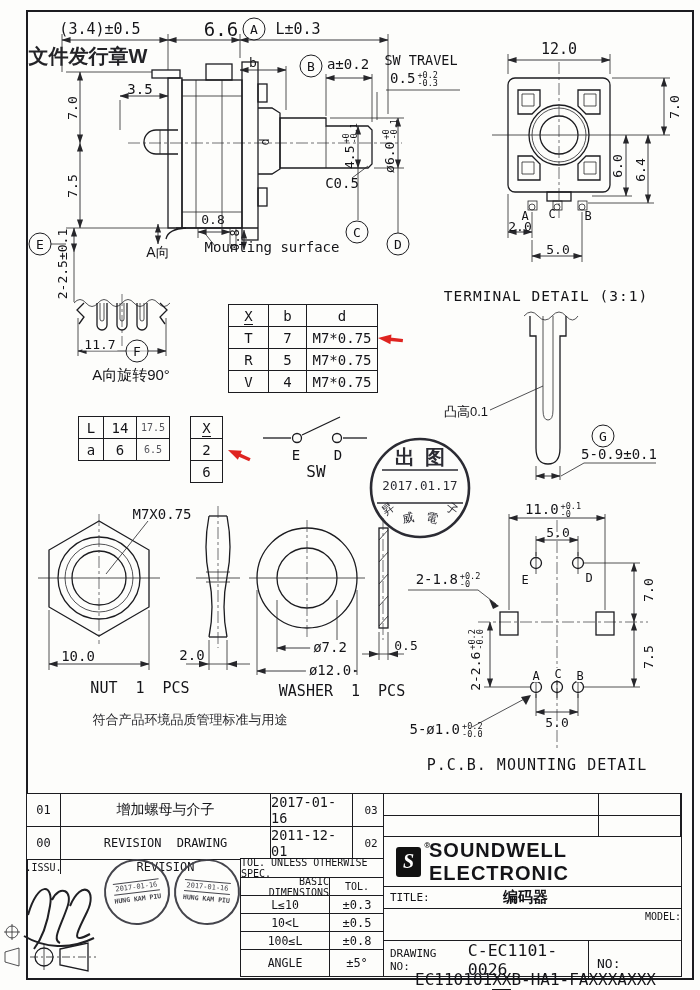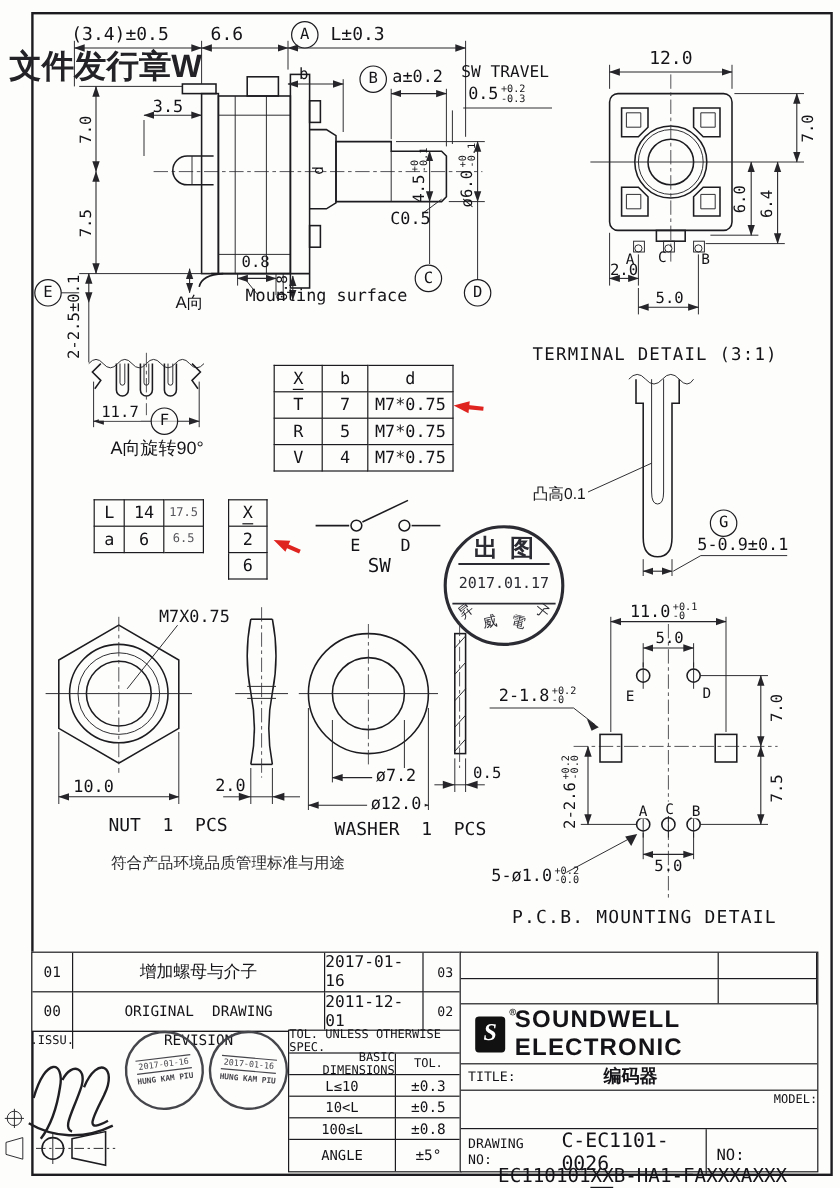--- a/index.html
+++ b/index.html
@@ -306,24 +306,24 @@
 <path class="ol" d="M60,949 L88,943 V971 L60,965 z"></path>
 </g>
 <g>
 <circle class="el" cx="12" cy="932" r="6"></circle>
 <line class="el" x1="4" y1="932" x2="20" y2="932"></line>
 <line class="el" x1="12" y1="924" x2="12" y2="940"></line>
 <path class="el" d="M5,952 L19,948 V966 L5,962 z"></path>
 </g>
 </svg>
 
-<div class="t cjk" style="left:88px;top:56px;font-size:27px;font-weight:bold;color:#232327;">文件发行章W</div>
+<div class="t cjk" style="left:88px;top:56px;font-size:20px;font-weight:bold;color:#232327;">文件发行章W</div>
 
 <div class="t" style="left:100px;top:29px;font-size:15px;">(3.4)±0.5</div>
-<div class="t" style="left:189px;top:29px;font-size:15px;">6.6</div>
+<div class="t" style="left:221px;top:29px;font-size:19px;">6.6</div>
 <div class="datum" style="left:254px;top:29px;">A</div>
 <div class="t" style="left:298px;top:29px;font-size:15px;">L±0.3</div>
 <div class="t" style="left:253px;top:62px;font-size:13px;">b</div>
 <div class="datum" style="left:311px;top:66px;">B</div>
 <div class="t" style="left:348px;top:64px;">a±0.2</div>
 <div class="t" style="left:421px;top:61px;font-size:13.5px;">SW TRAVEL</div>
 <div class="t" style="left:414px;top:79px;"><span>0.5</span><span class="tol">
         <span>+0.2</span>
         <span>-0.3</span>
       </span></div>
@@ -470,21 +470,21 @@
 <div class="t" style="left:537px;top:765px;font-size:15px;letter-spacing:1px;">P.C.B. MOUNTING DETAIL</div>
 
 <div class="t cjk" style="left:190px;top:719px;font-size:13px;color:#2a2a2e;transform:translate(-50%,-50%);">符合产品环境品质管理标准与用途</div>
 
 <div class="grid" style="left:26px;top:793px;width:357px;height:65px;grid-template-columns:34px 210px 82px 1fr;grid-template-rows:1fr 1fr 1fr;">
   <div class="c">01</div>
   <div class="c cjk" style="font-size:14px;">增加螺母与介子</div>
   <div class="c" style="font-size:13.5px;">2017-01-16</div>
   <div class="c lr" style="font-size:11px;">03</div>
   <div class="c">00</div>
-  <div class="c" style="word-spacing:8px;">ORIGINAL DRAWING</div>
+  <div class="c" style="word-spacing:8px;">REVISION DRAWING</div>
   <div class="c" style="font-size:13.5px;">2011-12-01</div>
   <div class="c lr" style="font-size:11px;">02</div>
   <div class="c lb" style="font-size:10px;">.ISSU.</div>
   <div class="c lb">REVISION</div>
   <div class="c lb" style="font-size:11px;">DATE</div>
   <div class="c lr lb" style="font-size:10px;">.ISSU.</div>
 </div>
 
 
 <div class="grid" style="left:240px;top:858px;width:143px;height:117px;grid-template-columns:89px 1fr;grid-template-rows:19px 18px 18px 18px 18px 1fr;">

